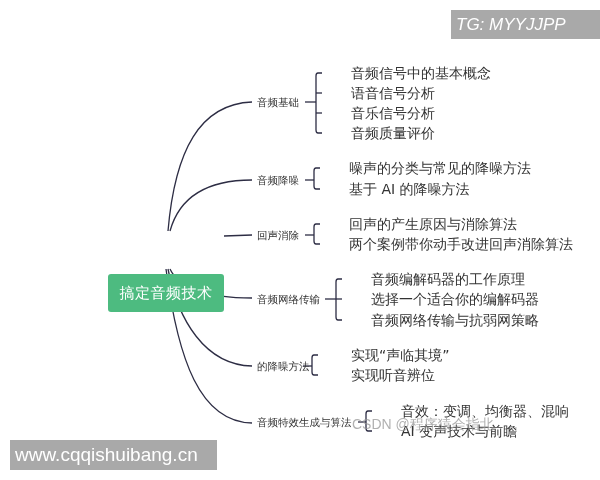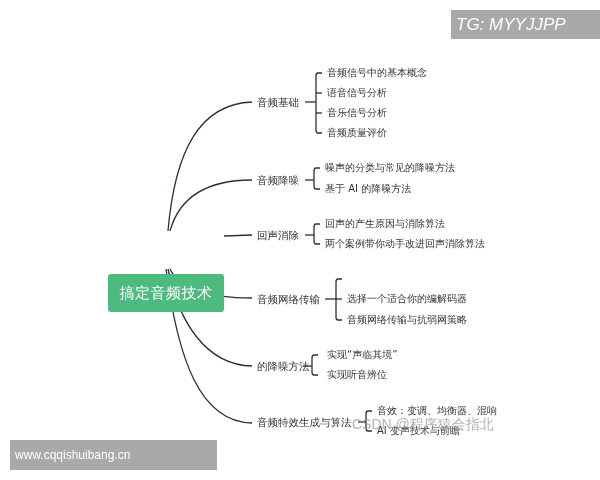--- a/index.html
+++ b/index.html
@@ -15,29 +15,30 @@
       background: #4dbb80; border-radius: 3px;
       color: #ffffff; font-size: 15px; line-height: 38px; text-align: center;
       letter-spacing: 0.5px;
       margin-top: 43px;
     }
     .branch {
       position: absolute; font-size: 10.5px; color: #333333; white-space: nowrap;
       line-height: 14px;
     }
     .leaf {
-      position: absolute; font-size: 10px; color: #333333; white-space: nowrap;
+      position: absolute; font-size: 14px; color: #333333; white-space: nowrap;
       line-height: 14px;
+      margin-left: 24px;
     }
     .wm {
       position: absolute; background: #a9a9a9; color: #ffffff;
       font-family: "Liberation Sans", sans-serif;
     }
     .wm-tg { left: 451px; top: 10px; width: 157px; height: 29px; font-size: 17px; line-height: 29px; padding-left: 5px; box-sizing: border-box; font-style: italic; }
-    .wm-url { left: 10px; top: 440px; width: 207px; height: 30px; font-size: 12px; line-height: 30px; padding-left: 5px; box-sizing: border-box; }
+    .wm-url { left: 10px; top: 440px; width: 207px; height: 30px; font-size: 19px; line-height: 30px; padding-left: 5px; box-sizing: border-box; }
     .csdn {
       position: absolute; left: 352px; top: 416px; font-size: 14px; color: rgba(150,150,150,0.75);
       white-space: nowrap; font-family: "Liberation Sans", sans-serif;
     }
   </style>
 </head>
 <body>
 
 <div class="canvas">
   <svg class="links" width="600" height="480">
@@ -83,20 +84,21 @@
 
   <div class="branch" style="left:257px;top:173px;">音频降噪</div>
   <div class="leaf" style="left:325px;top:161px;">噪声的分类与常见的降噪方法</div>
   <div class="leaf" style="left:325px;top:182px;">基于 AI 的降噪方法</div>
 
   <div class="branch" style="left:257px;top:228px;">回声消除</div>
   <div class="leaf" style="left:325px;top:217px;">回声的产生原因与消除算法</div>
   <div class="leaf" style="left:325px;top:237px;">两个案例带你动手改进回声消除算法</div>
 
   <div class="branch" style="left:257px;top:292px;">音频网络传输</div>
+  <div class="leaf" style="left:347px;top:272px;">音频编解码器的工作原理</div>
   <div class="leaf" style="left:347px;top:292px;">选择一个适合你的编解码器</div>
   <div class="leaf" style="left:347px;top:313px;">音频网络传输与抗弱网策略</div>
 
   <div class="branch" style="left:257px;top:359px;">的降噪方法</div>
   <div class="leaf" style="left:327px;top:348px;">实现“声临其境”</div>
   <div class="leaf" style="left:327px;top:368px;">实现听音辨位</div>
 
   <div class="branch" style="left:257px;top:415px;">音频特效生成与算法</div>
   <div class="leaf" style="left:377px;top:424px;">AI 变声技术与前瞻</div>
   <div class="leaf" style="left:377px;top:404px;">音效：变调、均衡器、混响</div>

